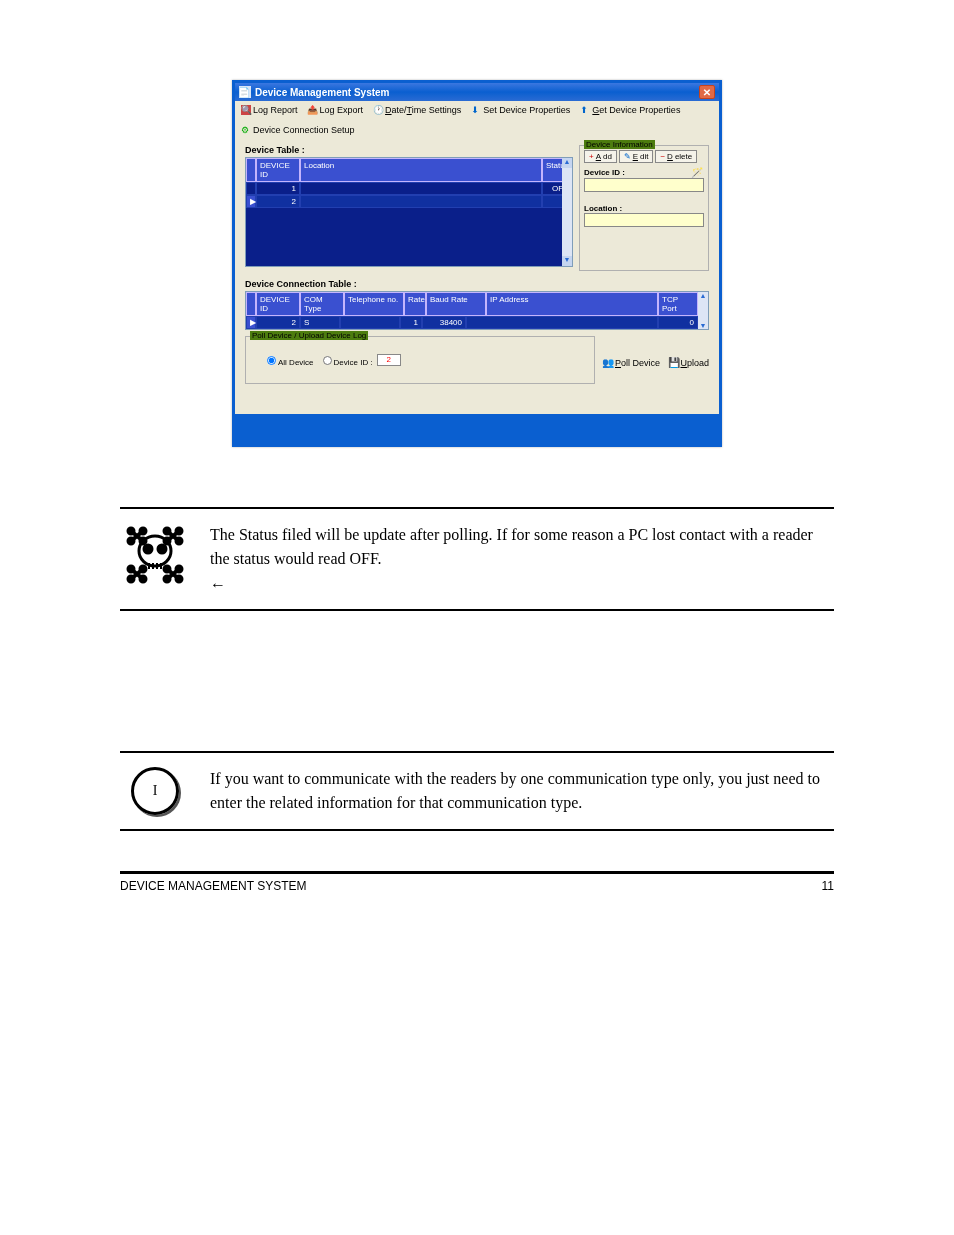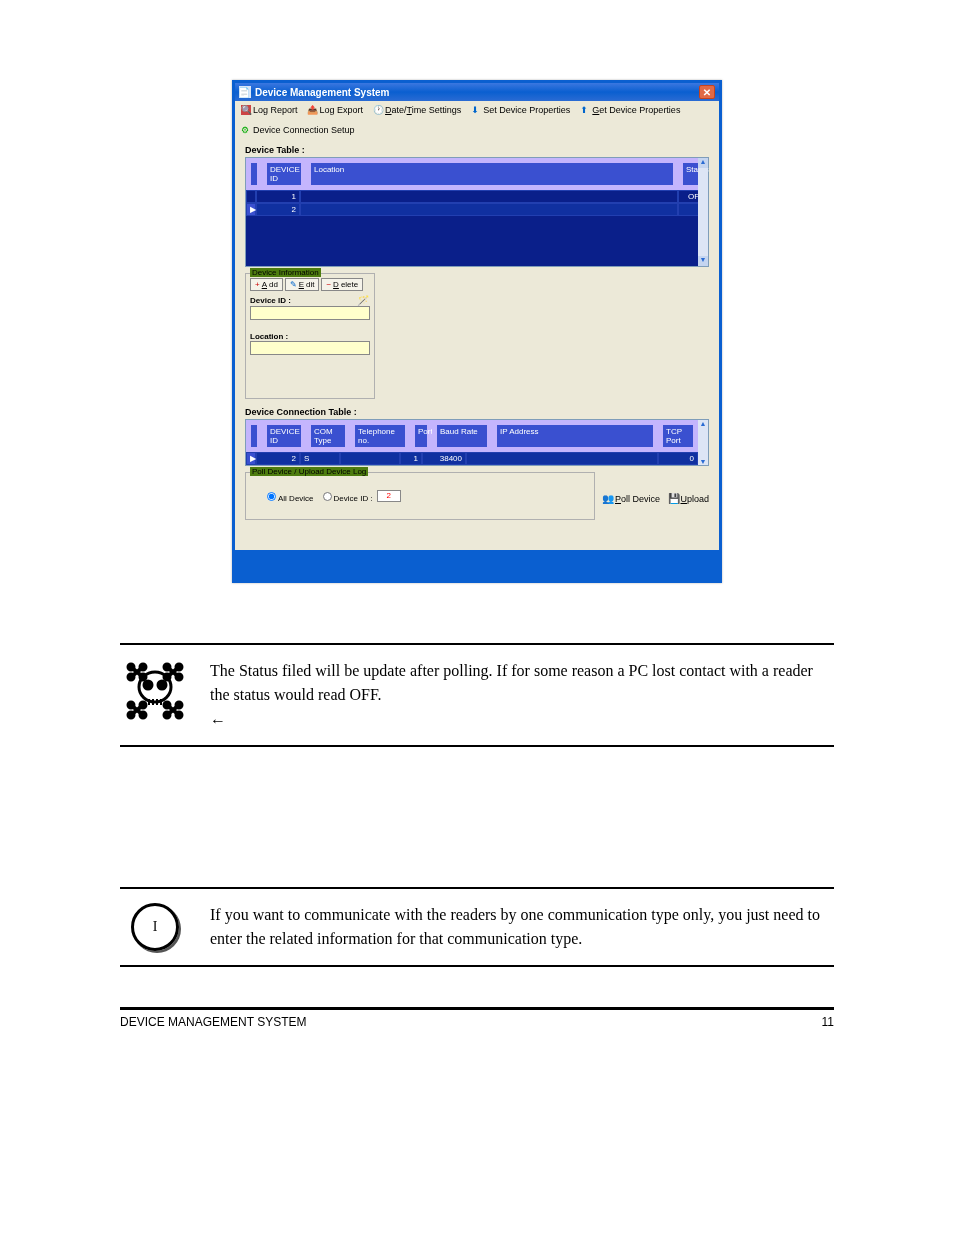--- a/index.html
+++ b/index.html
@@ -10,26 +10,26 @@
   .titlebar .icon { width: 12px; height: 12px; background: #d9e6f7; margin-right: 4px; display: inline-flex; align-items: center; justify-content: center; }
   .titlebar .spacer { flex: 1; }
   .close-btn { width: 16px; height: 14px; background: #e06946; color: #fff; border: 1px solid #c5431d; border-radius: 2px; display: flex; align-items: center; justify-content: center; font-size: 10px; font-weight: bold; cursor: pointer; }
   .menubar { background: #ece9d8; display: flex; font-size: 9px; padding: 2px 4px; border-bottom: 1px solid #c0c0c0; }
   .menubar span { margin-right: 8px; cursor: pointer; }
   .toolbar { background: #ece9d8; display: flex; font-size: 9px; padding: 4px 6px; gap: 10px; flex-wrap: wrap; }
   .toolbar .tbtn { display: inline-flex; align-items: center; gap: 2px; cursor: pointer; white-space: nowrap; }
   .toolbar .ticon { width: 10px; height: 10px; display: inline-block; }
   .main-area { padding: 6px 10px; font-size: 9px; }
   .section-label { font-weight: bold; margin-bottom: 2px; display: block; font-size: 9px; }
-  .two-col { display: flex; gap: 6px; flex-direction: column; }
+  .two-col { display: flex; gap: 6px; }
   .left-col { flex: 1; }
   .right-col { width: 130px; }
   .grid-outer { border: 1px solid #7f9db9; background: #0a1f8a; position: relative; }
   .grid-header { display: flex; background: #2a3fc0; color: #fff; font-size: 8px; }
-  .gh-cell { padding: 2px 3px; border: 5px solid #c4b5fd; background: #3a50d0; }
+  .gh-cell { padding: 2px 3px; border: 1px solid #c4b5fd; background: #3a50d0; }
   .grid-row { display: flex; color: #fff; font-size: 8px; }
   .gr-cell { padding: 1px 3px; border: 1px solid #223fb0; text-align: right; }
   .grid-row.sel .gr-cell { background: #1030a0; }
   .scroll-stub { position: absolute; right: 0; top: 0; bottom: 0; width: 10px; background: #dde5f5; }
   .scroll-stub .arrow { height: 10px; background: #c5d5f0; font-size: 7px; text-align: center; color: #2a6bd3; }
   .fieldset { border: 1px solid #b0b0b0; padding: 4px; margin-bottom: 4px; position: relative; }
   .fieldset .legend { position: absolute; top: -6px; left: 4px; background: #4d7c0f; padding: 0 2px; font-size: 8px; }
   .btn { border: 1px solid #888; background: #f5f3ea; font-size: 8px; padding: 1px 4px; cursor: pointer; display: inline-flex; align-items: center; gap: 2px; }
   .btn-row { display: flex; gap: 2px; margin-bottom: 4px; }
   .lbl { font-size: 8px; font-weight: bold; }
@@ -143,21 +143,21 @@
       </div>
 
       <span class="section-label" style="margin-top:4px">Device Connection Table :</span>
       <div class="conn-grid">
         <div class="gbody">
           <div class="grid-header">
             <div class="gh-cell" style="width:10px"></div>
             <div class="gh-cell" style="width:44px">DEVICE ID</div>
             <div class="gh-cell" style="width:44px">COM Type</div>
             <div class="gh-cell" style="width:60px">Telephone no.</div>
-            <div class="gh-cell" style="width:22px">Port</div>
+            <div class="gh-cell" style="width:22px">Rate</div>
             <div class="gh-cell" style="width:60px">Baud Rate</div>
             <div class="gh-cell" style="flex:1">IP Address</div>
             <div class="gh-cell" style="width:40px">TCP Port</div>
           </div>
           <div class="grid-row sel">
             <div class="gr-cell" style="width:10px;background:#3a50d0">▶</div>
             <div class="gr-cell" style="width:44px">2</div>
             <div class="gr-cell" style="width:40px;text-align:left">S</div>
             <div class="gr-cell" style="width:60px"></div>
             <div class="gr-cell" style="width:22px">1</div>

